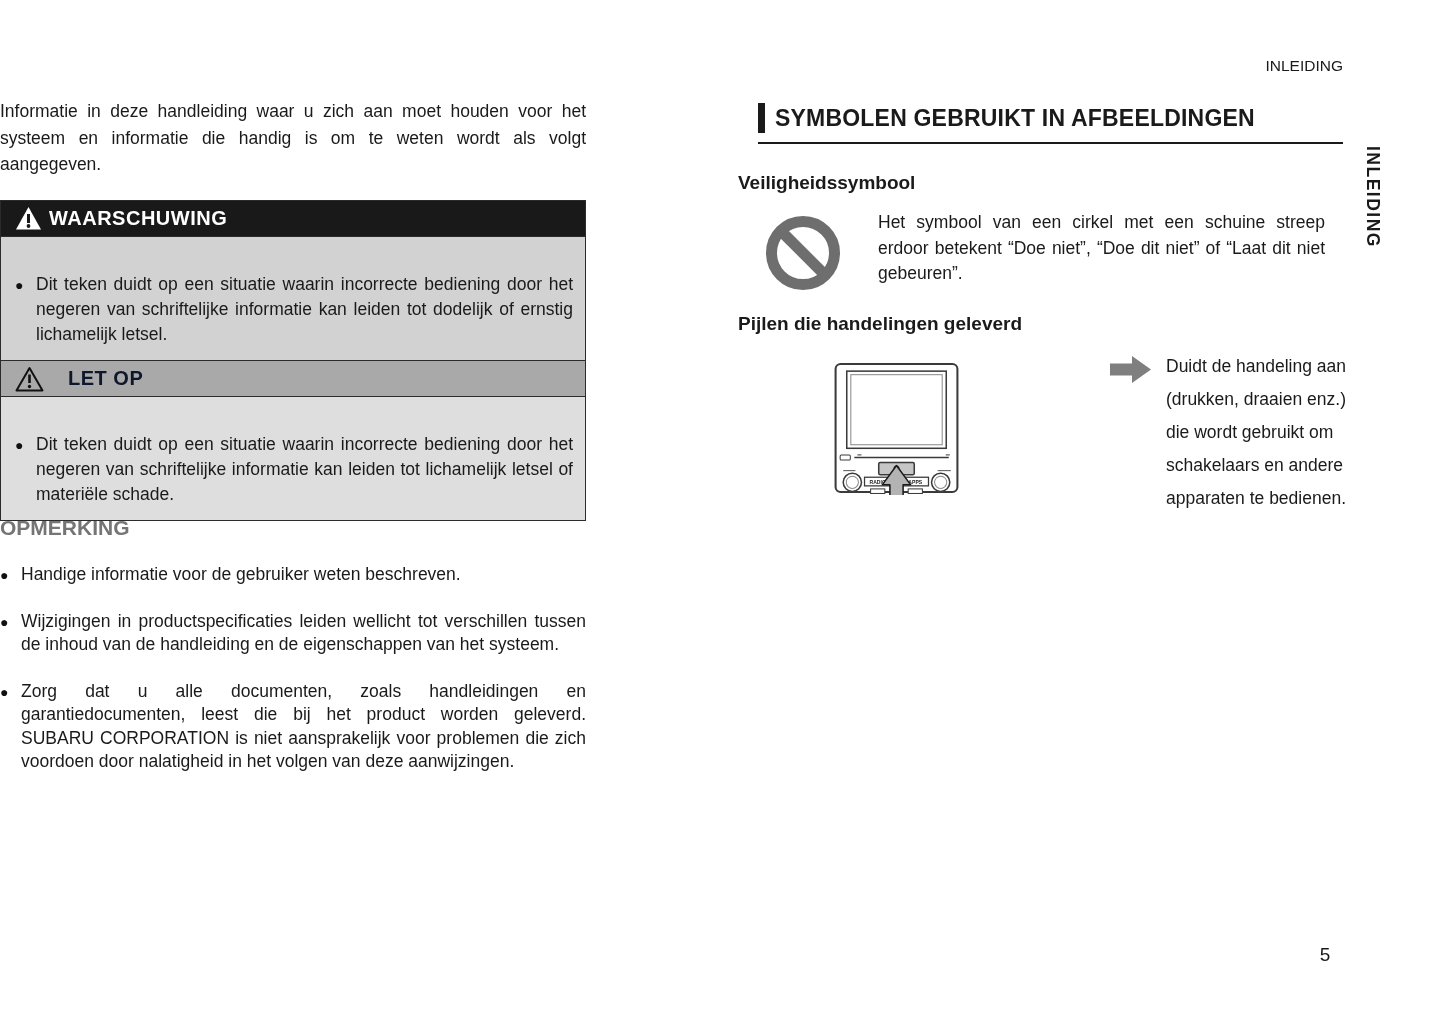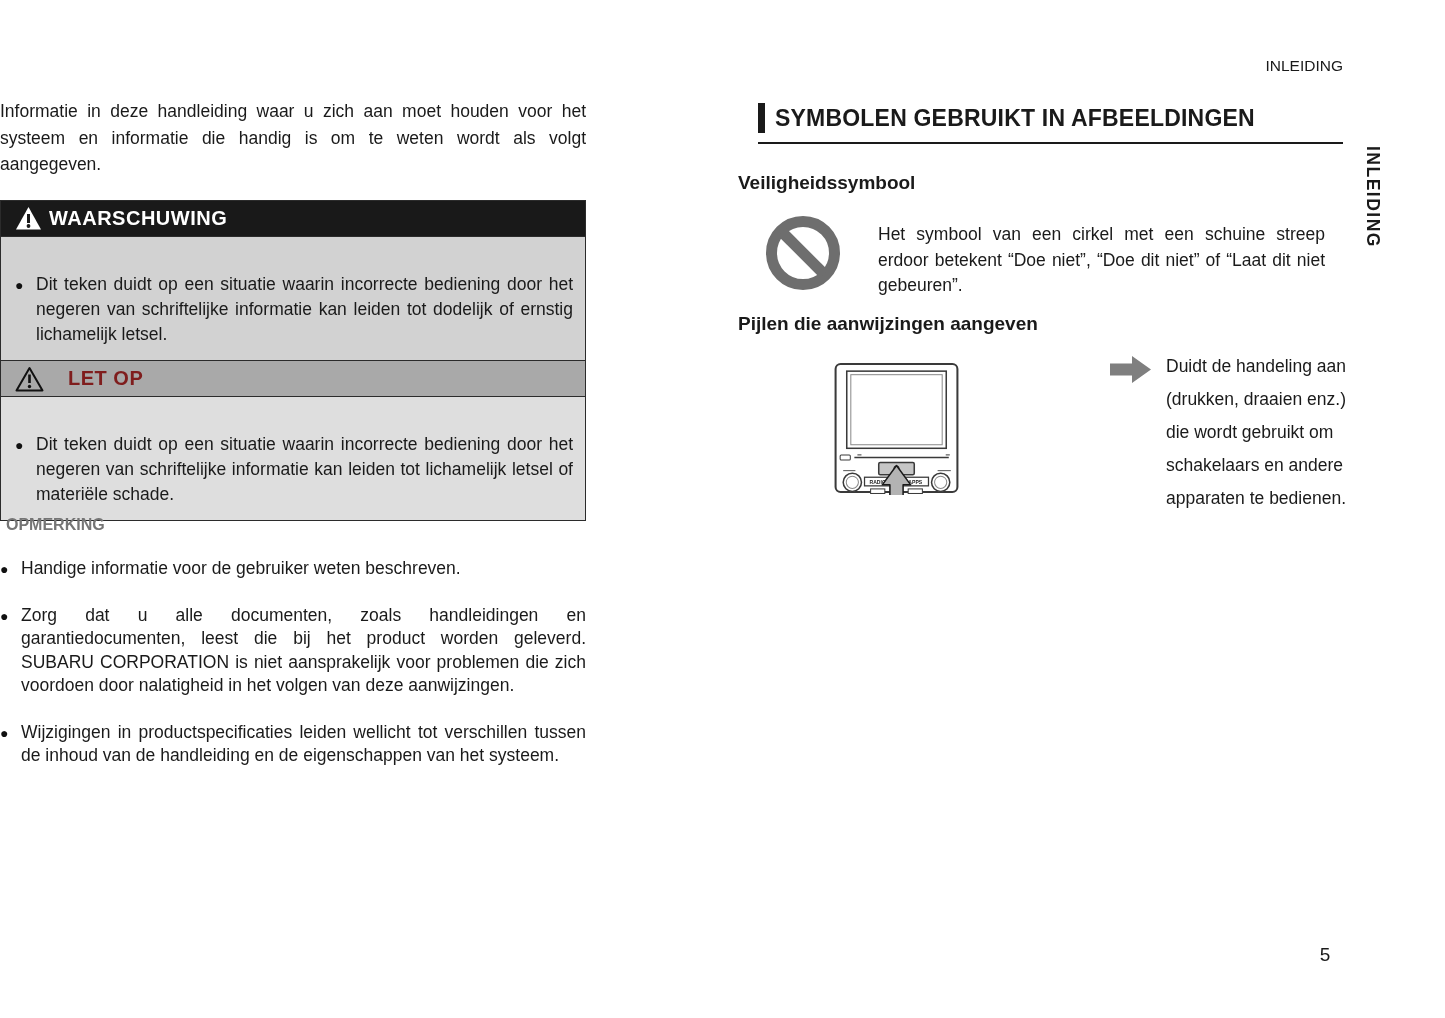--- a/index.html
+++ b/index.html
@@ -19,33 +19,33 @@
 
   .alert-box { position: absolute; left: 0; width: 586px; border: 1.5px solid #2b2b2b; }
   .alert-box.warning { top: 200px; }
   .alert-box.caution { top: 360px; }
   .alert-head {
     height: 36px; display: flex; align-items: center;
     padding-left: 14px; gap: 7px;
     border-bottom: 1.5px solid #2b2b2b;
   }
   .warning .alert-head { background: #191919; color: #ffffff; }
-  .caution .alert-head { background: #a9a9a9; color: #7f1d1d; gap: 24px; }
+  .caution .alert-head { background: #a9a9a9; color: #0f172a; gap: 24px; }
   .alert-title { font-size: 20px; font-weight: bold; letter-spacing: 0.5px; }
   .alert-body { padding: 12px 12px 13px 14px; font-size: 17.5px; line-height: 25px; }
   .warning .alert-body { background: #d2d2d2; }
   .caution .alert-body { background: #dedede; }
 
   .bullet-item { position: relative; padding-left: 21px; text-align: justify; margin-top: 23px; }
   .bullet-item::before {
     content: "●"; position: absolute; left: 0; top: 1px; font-size: 14px; color: #111;
   }
 
   .note { position: absolute; left: 0; top: 516px; width: 586px; }
-  .note-title { font-size: 16px; font-weight: bold; color: #757575; padding-left: 6px; }
+  .note-title { font-size: 21px; font-weight: bold; color: #757575; }
   .note-list { margin-top: 14px; font-size: 17.5px; line-height: 23.5px; list-style: none; }
   .note-list li { margin-bottom: 0px; }
   .running-head {
     position: absolute; left: 758px; top: 57px; width: 585px;
     text-align: right; font-size: 15.5px; color: #1a1a1a;
   }
   .section-title-wrap {
     position: absolute; left: 758px; top: 103px; width: 585px;
     border-bottom: 2.5px solid #1a1a1a; padding-bottom: 9px;
   }
@@ -55,21 +55,21 @@
     font-size: 23px; font-weight: bold; letter-spacing: 0.2px;
     line-height: 30px;
   }
   .sub-head { position: absolute; left: 738px; font-size: 19px; font-weight: bold; }
   .sub-head.safety { top: 172px; }
   .sub-head.arrows { top: 313px; }
 
   .safety-row { position: absolute; left: 758px; top: 210px; width: 585px; }
   .no-symbol { position: absolute; left: 7px; top: 5px; }
   .safety-text {
-    position: absolute; left: 120px; top: 12px; width: 447px;
+    position: absolute; left: 120px; top: 0; width: 447px;
     font-size: 17.5px; line-height: 25.5px; text-align: justify;
   }
 
   .figure-row { position: absolute; left: 758px; top: 348px; width: 585px; }
   .device-art { position: absolute; left: 75px; top: 14px; }
   .action-arrow { position: absolute; left: 352px; top: 8px; }
   .action-text {
     position: absolute; left: 408px; top: 2px; width: 186px;
     font-size: 17.5px; line-height: 33px;
   }
@@ -120,22 +120,22 @@
     </div>
     <div class="alert-body">
       <div class="bullet-item">Dit teken duidt op een situatie waarin incorrecte bediening door het negeren van schriftelijke informatie kan leiden tot lichamelijk letsel of materiële schade.</div>
     </div>
   </div>
 
   <div class="note col-left-block">
     <div class="note-title">OPMERKING</div>
     <ul class="note-list">
       <li class="bullet-item">Handige informatie voor de gebruiker weten beschreven.</li>
+      <li class="bullet-item">Wijzigingen in productspecificaties leiden wellicht tot verschillen tussen de inhoud van de handleiding en de eigenschappen van het systeem.</li>
       <li class="bullet-item">Zorg dat u alle documenten, zoals handleidingen en garantiedocumenten, leest die bij het product worden geleverd. SUBARU CORPORATION is niet aansprakelijk voor problemen die zich voordoen door nalatigheid in het volgen van deze aanwijzingen.</li>
-      <li class="bullet-item">Wijzigingen in productspecificaties leiden wellicht tot verschillen tussen de inhoud van de handleiding en de eigenschappen van het systeem.</li>
     </ul>
   </div>
 
   <div class="running-head">INLEIDING</div>
 
   <div class="section-title-wrap">
     <div class="section-title">SYMBOLEN GEBRUIKT IN AFBEELDINGEN</div>
   </div>
 
   <div class="sub-head safety">Veiligheidssymbool</div>
@@ -143,21 +143,21 @@
   <div class="safety-row">
     <span class="no-symbol">
       <svg width="76" height="76" viewBox="0 0 76 76">
         <circle cx="38" cy="38" r="31.5" fill="none" stroke="#6e6e6e" stroke-width="11"></circle>
         <line x1="17" y1="17" x2="59" y2="59" stroke="#6e6e6e" stroke-width="11"></line>
       </svg>
     </span>
     <div class="safety-text">Het symbool van een cirkel met een schuine streep erdoor betekent “Doe niet”, “Doe dit niet” of “Laat dit niet gebeuren”.</div>
   </div>
 
-  <div class="sub-head arrows">Pijlen die aanwijzingen aangeven</div>
+  <div class="sub-head arrows">Pijlen die handelingen geleverd</div>
 
   <div class="figure-row">
 
     <span class="device-art">
       <svg width="127" height="133" viewBox="0 0 250 262">
         <rect x="5" y="4" width="240" height="252" rx="10" fill="#ffffff" stroke="#3a3a3a" stroke-width="4"></rect>
         <rect x="27" y="18" width="196" height="152" fill="#ffffff" stroke="#3a3a3a" stroke-width="3"></rect>
         <rect x="35" y="25" width="180" height="138" fill="#ffffff" stroke="#8a8a8a" stroke-width="2"></rect>
 
         <rect x="14" y="183" width="20" height="10" rx="2" fill="#fff" stroke="#3a3a3a" stroke-width="2"></rect>

